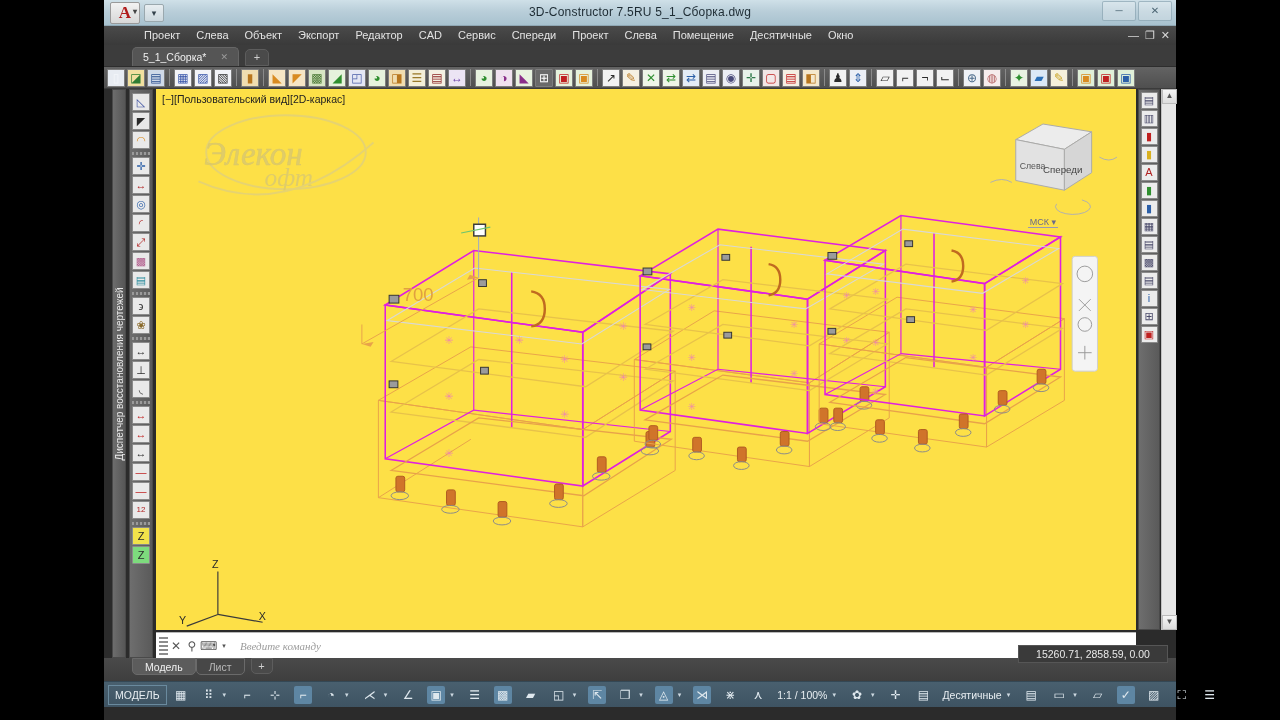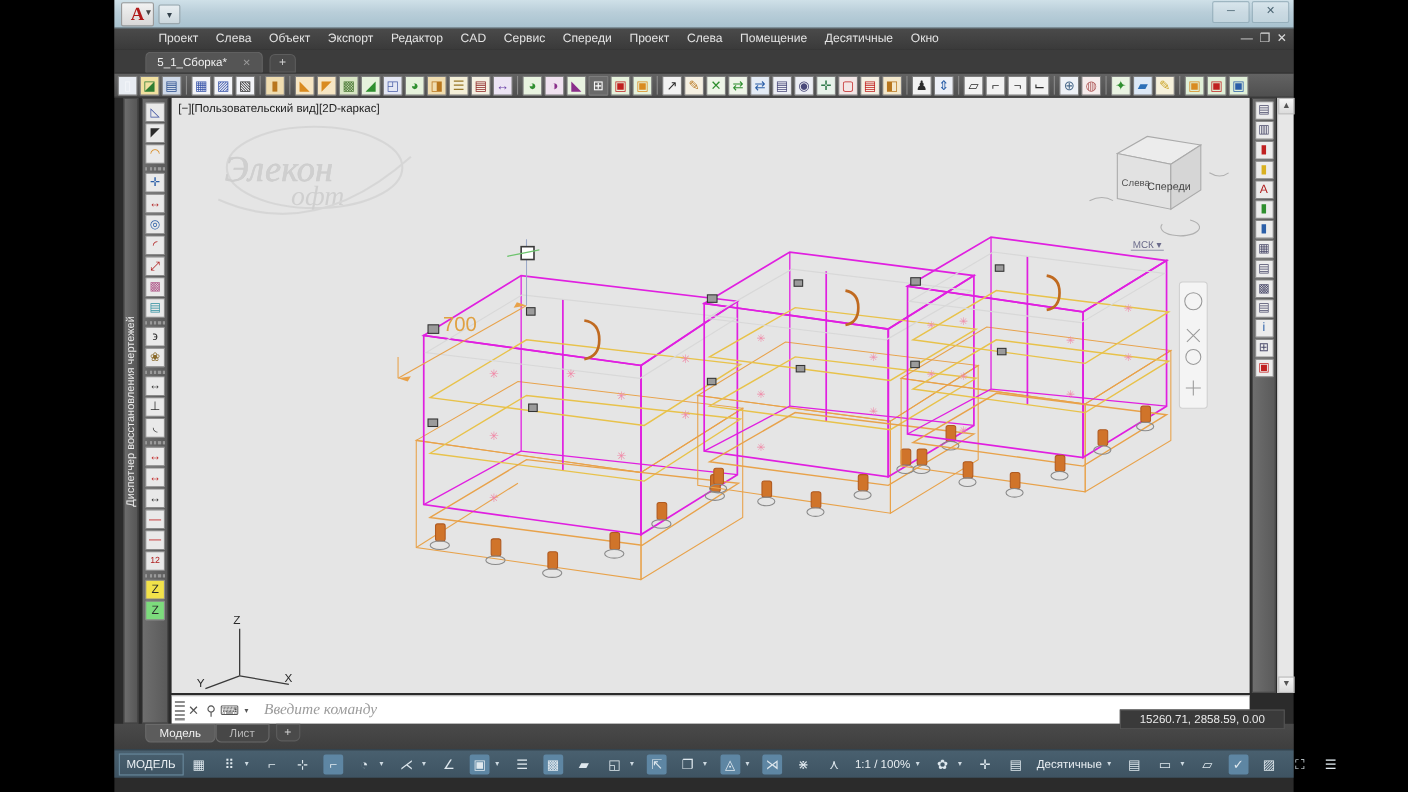--- a/index.html
+++ b/index.html
@@ -64,27 +64,27 @@
 
   .ltools { position:absolute; left:25px; top:0; width:24px; bottom:0;
     background:linear-gradient(90deg,#6e6e6e,#5a5a5a); border:1px solid #4a4a4a;
     display:flex; flex-direction:column; align-items:center; padding-top:3px; }
   .lt { width:18px; height:18px; margin-bottom:1px; border:1px solid #8a8a8a;
     background:#e9e9e9; border-radius:1px; position:relative; overflow:hidden; }
   .lsep { width:18px; height:3px; margin:2px 0;
     background:repeating-linear-gradient(90deg,#9a9a9a 0 2px,#6a6a6a 2px 4px); }
 
   .canvas { position:absolute; left:52px; top:0; right:40px; bottom:28px;
-    background:#e5e5e5; overflow:hidden; }
+    background:#fde047; overflow:hidden; }
   .cmdline { position:absolute; left:52px; right:40px; bottom:0; height:26px;
     background:#fff; border-top:1px solid #b8b8b8; display:flex; align-items:center; }
   .cmdgrip { width:9px; height:18px; margin-left:3px;
     background:repeating-linear-gradient(0deg,#8d8d8d 0 2px,transparent 2px 4px); }
   .cmdicon { width:16px; color:#555; font-size:12px; text-align:center; }
-  .cmdplaceholder { font-size:14px; color:#9b9b9b; font-style:italic;
+  .cmdplaceholder { font-size:11px; color:#9b9b9b; font-style:italic;
     font-family:"Liberation Serif",serif; margin-left:8px; }
 
   .rtools { position:absolute; right:16px; top:0; width:22px; bottom:28px;
     background:linear-gradient(90deg,#6e6e6e,#5a5a5a); border:1px solid #4a4a4a;
     display:flex; flex-direction:column; align-items:center; padding-top:2px; }
   .rt { width:17px; height:17px; margin-bottom:1px; border:1px solid #8a8a8a;
     background:#ececec; border-radius:1px; position:relative; overflow:hidden; }
 
   .scrollv { position:absolute; right:0; top:0; width:15px; bottom:28px;
     background:#e7e7e7; border-left:1px solid #c2c2c2; }
@@ -125,20 +125,21 @@
 <body>
 
 <div id="app">
 
   <div class="titlebar">
     <div class="appbtn">
       <span>A</span>
       <span class="caret">▾</span>
     </div>
     <div class="qatbtn">▾</div>
+    <div class="titletext">3D-Constructor 7.5RU     5_1_Сборка.dwg</div>
     <div class="wbtns">
       <div class="wbtn">─</div>
       <div class="wbtn">✕</div>
     </div>
   </div>
 
   <div class="menubar" id="menubar">
 
   <div class="menuitem">Проект</div>
       <div class="menuitem">Слева</div>

